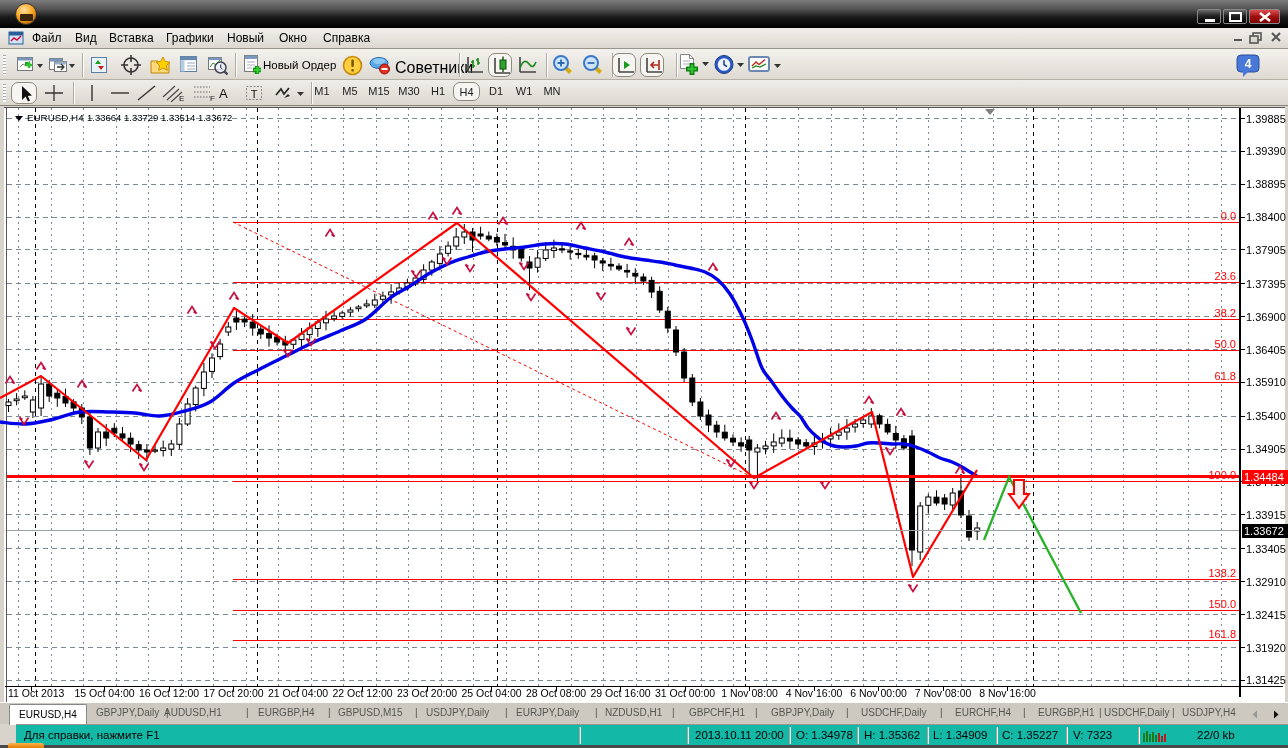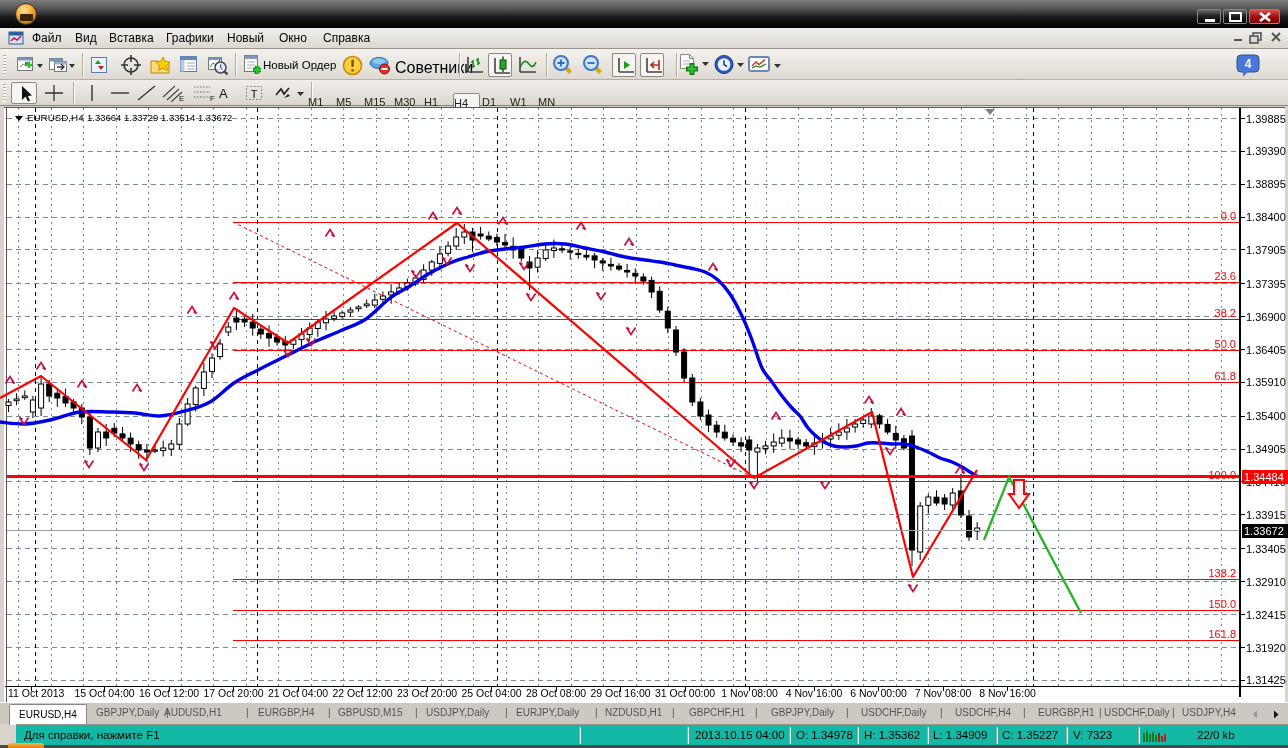--- a/index.html
+++ b/index.html
@@ -10,22 +10,22 @@
 #mt4logo:after{content:"";position:absolute;left:4px;top:10px;width:13px;height:7px;background:#3a2405;border-radius:1px}
 .wbtn{position:absolute;top:9px;height:15px;border-radius:2px;border:1px solid #888}
 
 #menu{left:0;top:28px;width:1288px;height:21px;background:linear-gradient(#f2f0ec,#dcd8d0);border-bottom:1px solid #9a958b;font-size:12px;color:#000}
 #menu span{position:absolute;top:3px}
 
 #tb1{left:0;top:49px;width:1288px;height:31px;background:linear-gradient(#f4f2ee,#dedad2);border-bottom:1px solid #b5b0a6}
 #tb2{left:0;top:80px;width:1288px;height:26px;background:linear-gradient(#f0eee9,#dbd7cf);border-bottom:1px solid #8a857b}
 .grip{position:absolute;width:3px;background:repeating-linear-gradient(#aaa 0 1px,#fff 1px 3px)}
 .sep{position:absolute;width:1px;background:#b0aba1;box-shadow:1px 0 0 #fff}
-.tfb{position:absolute;top:13px;height:19px;font-size:11px;color:#222;text-align:left;line-height:19px}
-.pressed{background:#f6f5f2;border:1px solid #8f8a80;border-radius:2px}
+.tfb{position:absolute;top:2px;height:19px;font-size:11px;color:#222;text-align:center;line-height:19px}
+.pressed{background:#f6f5f2;border:1px solid #8f8a80;border-radius:7px}
 
 #tabs{left:0;top:702px;width:1288px;height:22px;background:#cdc9c1;border-top:1px solid #fff;font-size:10px;color:#55554f}
 #tabs .t{position:absolute;top:4px}
 #activetab{position:absolute;left:9px;top:1px;width:78px;height:21px;background:#fff;border:1px solid #888;border-bottom:none;border-radius:2px 2px 0 0;color:#000;text-align:center;line-height:20px}
 #status{left:16px;top:724px;width:1288px;height:21px;background:#14b8a6;border-top:1px solid #9a958b;font-size:11.5px;color:#000}
 #status span{position:absolute;top:4px}
 .ssep{position:absolute;top:2px;height:17px;width:1px;background:#a8a399;box-shadow:1px 0 0 #f5f3ef}
 #frame-b{left:0;top:745px;width:1288px;height:3px;background:#4a4a4a}
 svg text{font-family:"Liberation Sans",sans-serif}
 </style></head><body>
@@ -550,37 +550,37 @@
   <span class="t" style="left:516px">EURJPY,Daily</span>
     <span class="t" style="left:595px">|</span>
   <span class="t" style="left:605px">NZDUSD,H1</span>
     <span class="t" style="left:672px">|</span>
   <span class="t" style="left:689px">GBPCHF,H1</span>
     <span class="t" style="left:755px">|</span>
   <span class="t" style="left:771px">GBPJPY,Daily</span>
     <span class="t" style="left:846px">|</span>
   <span class="t" style="left:861px">USDCHF,Daily</span>
     <span class="t" style="left:940px">|</span>
-  <span class="t" style="left:955px">USDCHF,H4</span>
+  <span class="t" style="left:955px">EURCHF,H4</span>
     <span class="t" style="left:1023px">|</span>
   <span class="t" style="left:1038px">EURGBP,H1</span>
     <span class="t" style="left:1099px">|</span>
   <span class="t" style="left:1104px">USDCHF,Daily</span>
     <span class="t" style="left:1172px">|</span>
   <span class="t" style="left:1182px">USDJPY,H4</span>
   <svg class="abs" style="left:1250px;top:7px" width="32" height="9">
       <path d="M7 0.5 L2.5 4.5 L7 8.5 Z" fill="#999"></path>
       <path d="M24 0.5 L28.5 4.5 L24 8.5 Z" fill="#111"></path>
     </svg>
 </div>
 <div id="status" class="abs">
   <span style="left:8px">Для справки, нажмите F1</span>
   <div class="ssep" style="left:563px"></div>
     <div class="ssep" style="left:671px"></div>
-  <span style="left:679px">2013.10.15 04:00</span>
+  <span style="left:679px">2013.10.11 20:00</span>
     <div class="ssep" style="left:773px"></div>
   <span style="left:780px">O: 1.34978</span>
     <div class="ssep" style="left:841px"></div>
   <span style="left:848px">H: 1.35362</span>
     <div class="ssep" style="left:911px"></div>
   <span style="left:917px">L: 1.34909</span>
     <div class="ssep" style="left:980px"></div>
   <span style="left:986px">C: 1.35227</span>
     <div class="ssep" style="left:1050px"></div>
   <span style="left:1057px">V: 7323</span>

